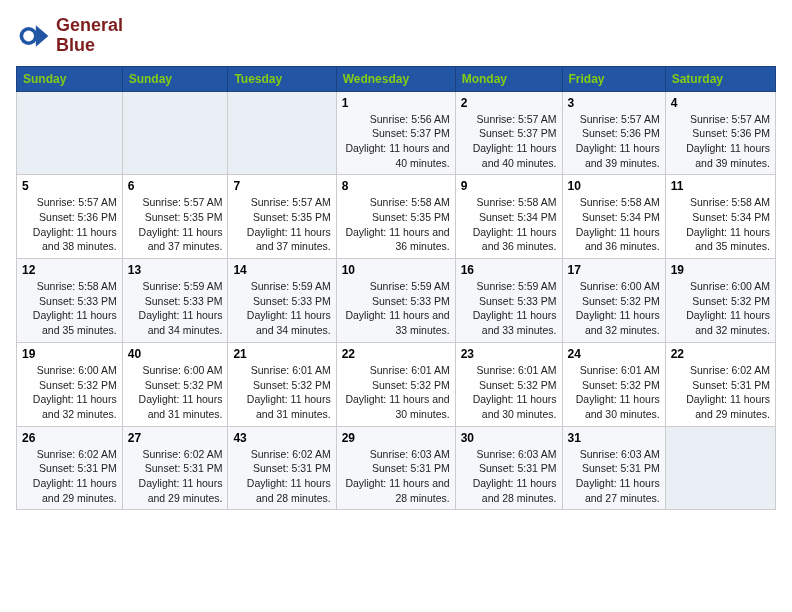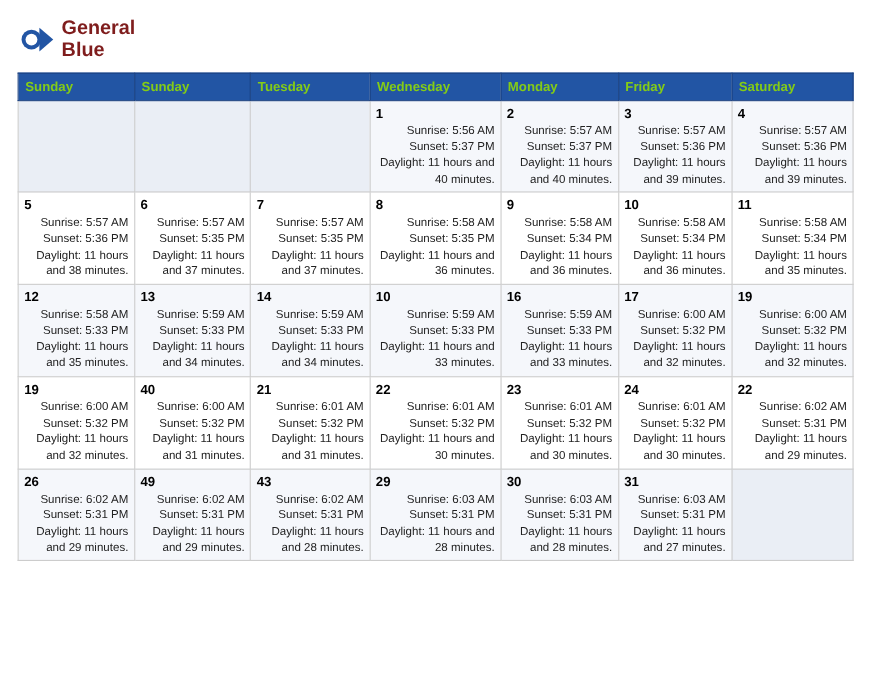--- a/index.html
+++ b/index.html
@@ -282,21 +282,21 @@
         </td>
       </tr>
       <tr>
         <td>
           <span class="day-num">26</span>
           <div class="day-info" style="white-space: pre-line;">Sunrise: 6:02 AM
 Sunset: 5:31 PM
 Daylight: 11 hours and 29 minutes.</div>
         </td>
         <td>
-          <span class="day-num">49</span>
+          <span class="day-num">27</span>
           <div class="day-info" style="white-space: pre-line;">Sunrise: 6:02 AM
 Sunset: 5:31 PM
 Daylight: 11 hours and 29 minutes.</div>
         </td>
         <td>
           <span class="day-num">43</span>
           <div class="day-info" style="white-space: pre-line;">Sunrise: 6:02 AM
 Sunset: 5:31 PM
 Daylight: 11 hours and 28 minutes.</div>
         </td>

